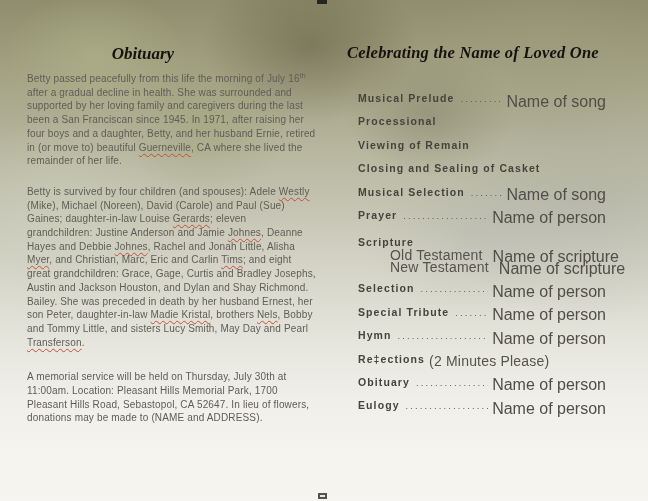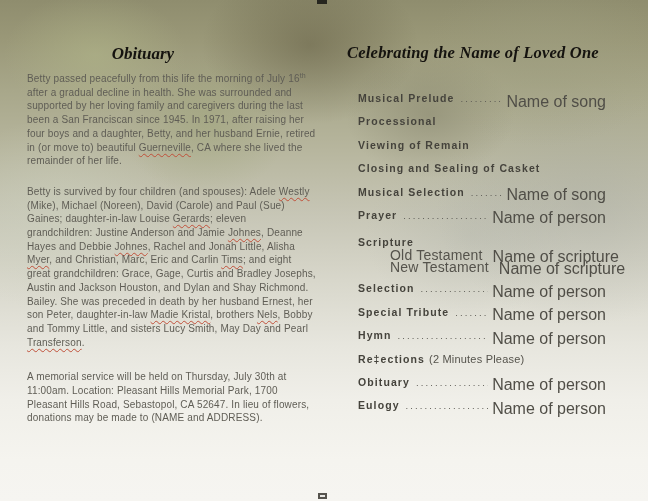--- a/index.html
+++ b/index.html
@@ -45,21 +45,21 @@
     text-underline-offset:2px;
   }
 
   .program{position:absolute;left:358px;top:92px;width:248px;}
   .prow{height:23.4px;display:flex;align-items:flex-start;}
   .prow-group{height:auto;display:block;}
   .plabel{
     font-weight:bold;font-size:10.5px;letter-spacing:1.1px;
     color:#45433c;white-space:nowrap;flex:0 0 auto;
   }
-  .psuffix{font-weight:normal;font-size:11px;letter-spacing:0.2px;color:#55534c;margin-left:4px;}
+  .psuffix{font-weight:normal;font-size:14px;letter-spacing:0.2px;color:#55534c;margin-left:4px;}
   .dots{
     flex:1 1 auto;overflow:hidden;white-space:nowrap;
     font-size:9.5px;letter-spacing:2.1px;color:#5b5952;
     margin:1px 4px 0 6px;height:12px;
   }
   .pval{
     flex:0 0 68px;font-size:16px;color:#504e47;white-space:nowrap;
     padding-top:0.5px;
   }
   .psub{height:12.3px;display:flex;align-items:flex-start;margin-left:32px;}

